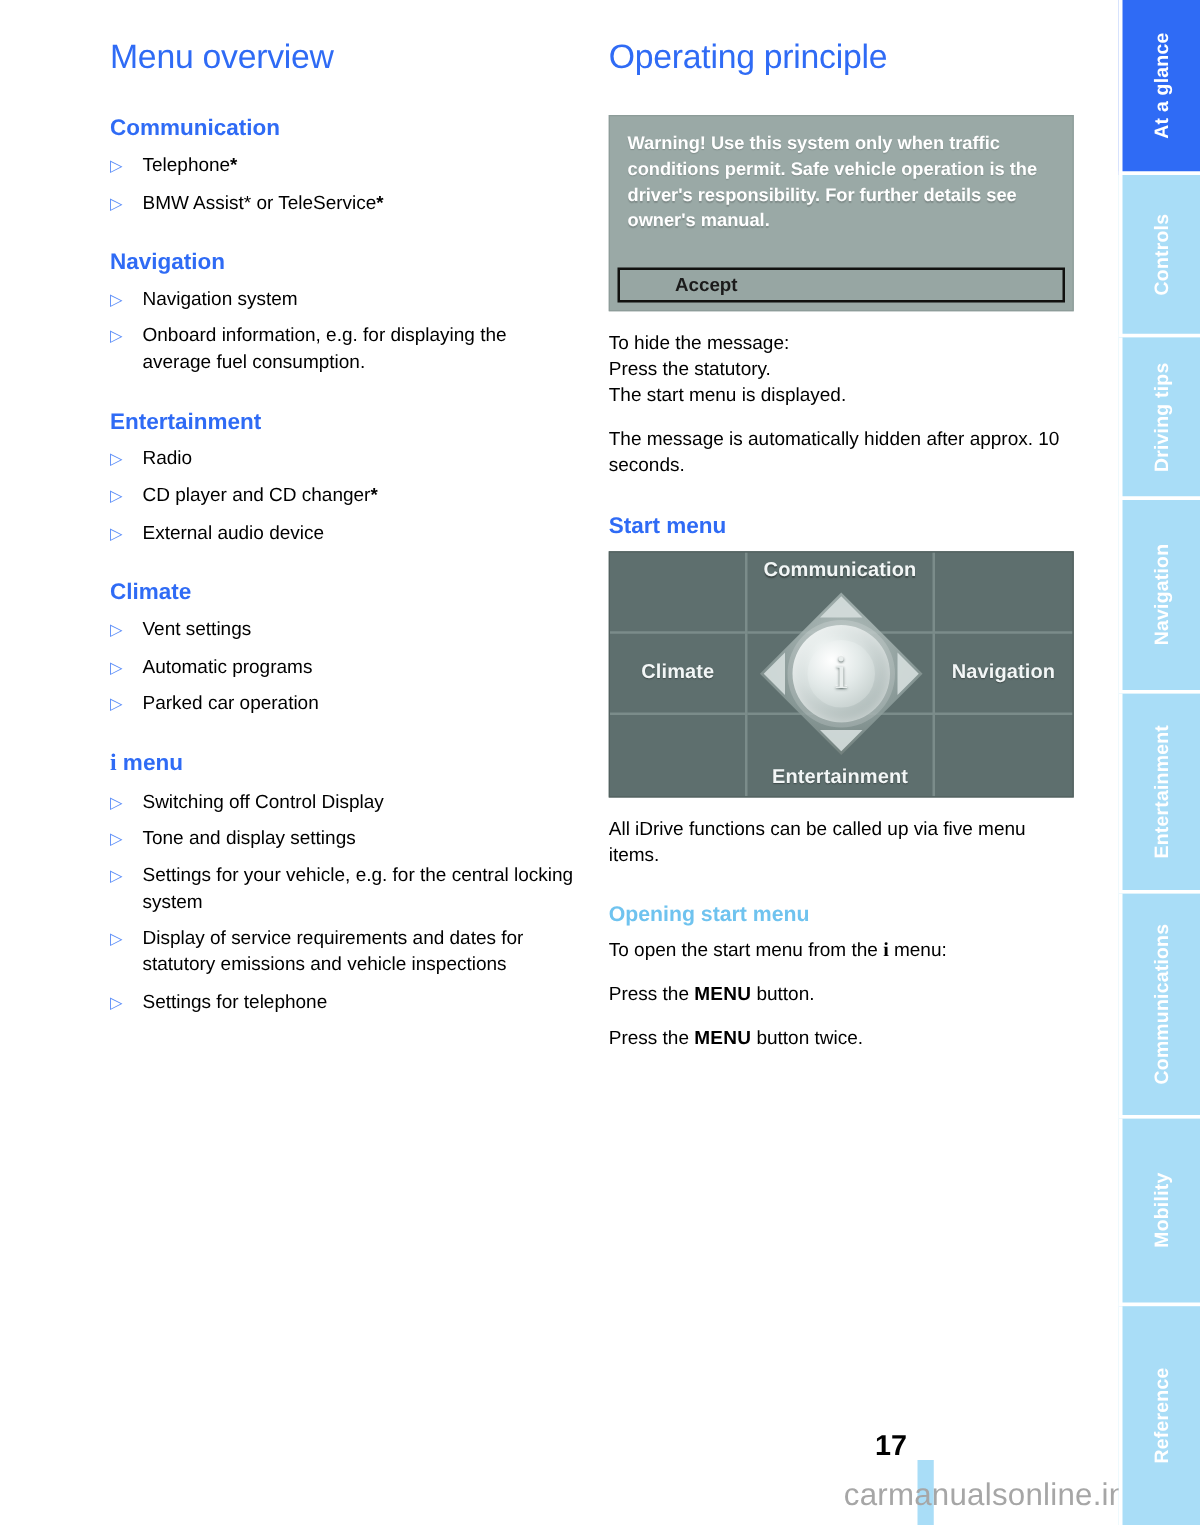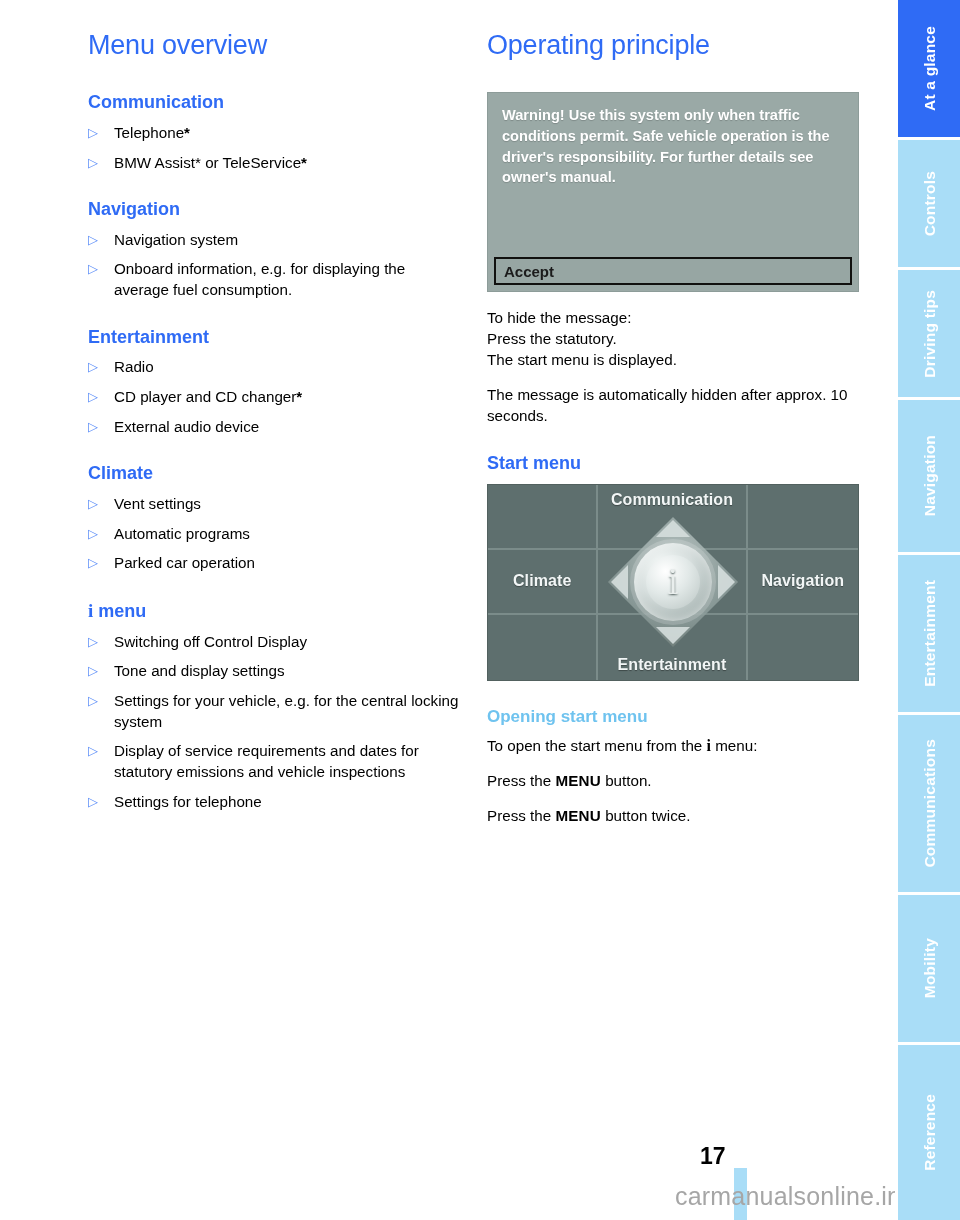--- a/index.html
+++ b/index.html
@@ -136,21 +136,21 @@
     font-size: 19px;
     color: #2f6bf5;
   }
 
   
   .figure { position: relative; margin: 4px 0 16px 0; }
 
   
   .warn-screen {
     width: 372px;
-    height: 200px;
+    height: 157px;
     background: #9aa9a6;
     box-sizing: border-box;
     padding: 12px 14px 0 14px;
     position: relative;
     border: 1px solid #8d9c99;
   }
   .warn-text {
     color: #ffffff;
     font-size: 14.6px;
     line-height: 1.42;
@@ -167,20 +167,21 @@
     border: 2px solid #11110f;
     display: flex;
     align-items: center;
     padding-left: 8px;
     box-sizing: border-box;
   }
   .accept-bar span {
     color: #1b1b1b;
     font-size: 15px;
     font-weight: bold;
+    margin-left: 36px;
   }
 
   
   .menu-screen {
     width: 372px;
     height: 197px;
     background: #5e6f6e;
     position: relative;
     box-sizing: border-box;
     border: 1px solid #52615f;
@@ -460,20 +461,21 @@
           <div class="arrow arrow-right"></div>
           <div class="knob-circle">
             <div class="knob-inner">
               <span class="knob-i">i</span>
             </div>
           </div>
         </div>
       </div>
     </div>
 
+    <p class="body-text">All iDrive functions can be called up via five menu items.</p>
 
     <h2 class="subsection">Opening start menu</h2>
 
     <p class="body-text"><span>To open the start menu from the </span><span class="ital-i">i</span><span> menu:</span></p>
 
     <p class="body-text"><span>Press the </span><span class="kbd">MENU</span><span> button.</span></p>
 
     <p class="body-text"><span>Press the </span><span class="kbd">MENU</span><span> button twice.</span></p>
   </div>
 

